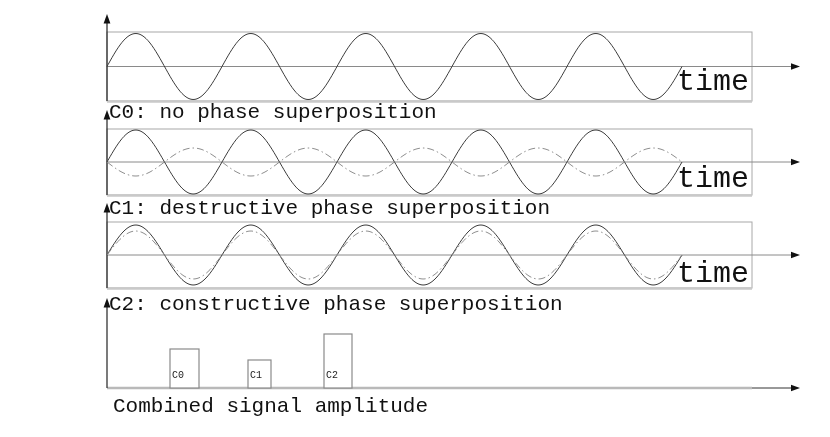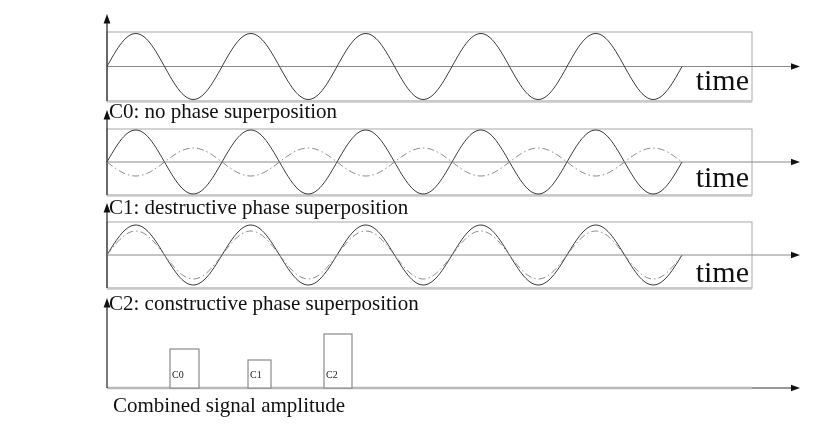--- a/index.html
+++ b/index.html
@@ -1,17 +1,17 @@
 <!DOCTYPE html>
 <html><head>
 <meta charset="utf-8">
 <style>
   html,body{margin:0;padding:0;background:#fff;}
   .canvas{position:relative;width:830px;height:437px;background:#ffffff;overflow:hidden;
-          font-family:Liberation Serif, serif;}
+          font-family:Liberation Mono, monospace;}
   svg{display:block;}
   .box{fill:none;stroke:#a8a8a8;stroke-width:1;}
   .boxbottom{stroke:#c9c9c9;stroke-width:2.5;}
   .midline{stroke:#8a8a8a;stroke-width:1;}
   .yaxis{stroke:#222;stroke-width:1.2;}
   .arrow{fill:#111;stroke:none;}
   .wave{fill:none;stroke:#3c3c3c;stroke-width:1;}
   .wave2{fill:none;stroke:#8f8f8f;stroke-width:1;stroke-dasharray:7 3 1.5 3;}
   .caption{font-size:21px;fill:#111;}
   .timelbl{font-size:30px;fill:#111;}

